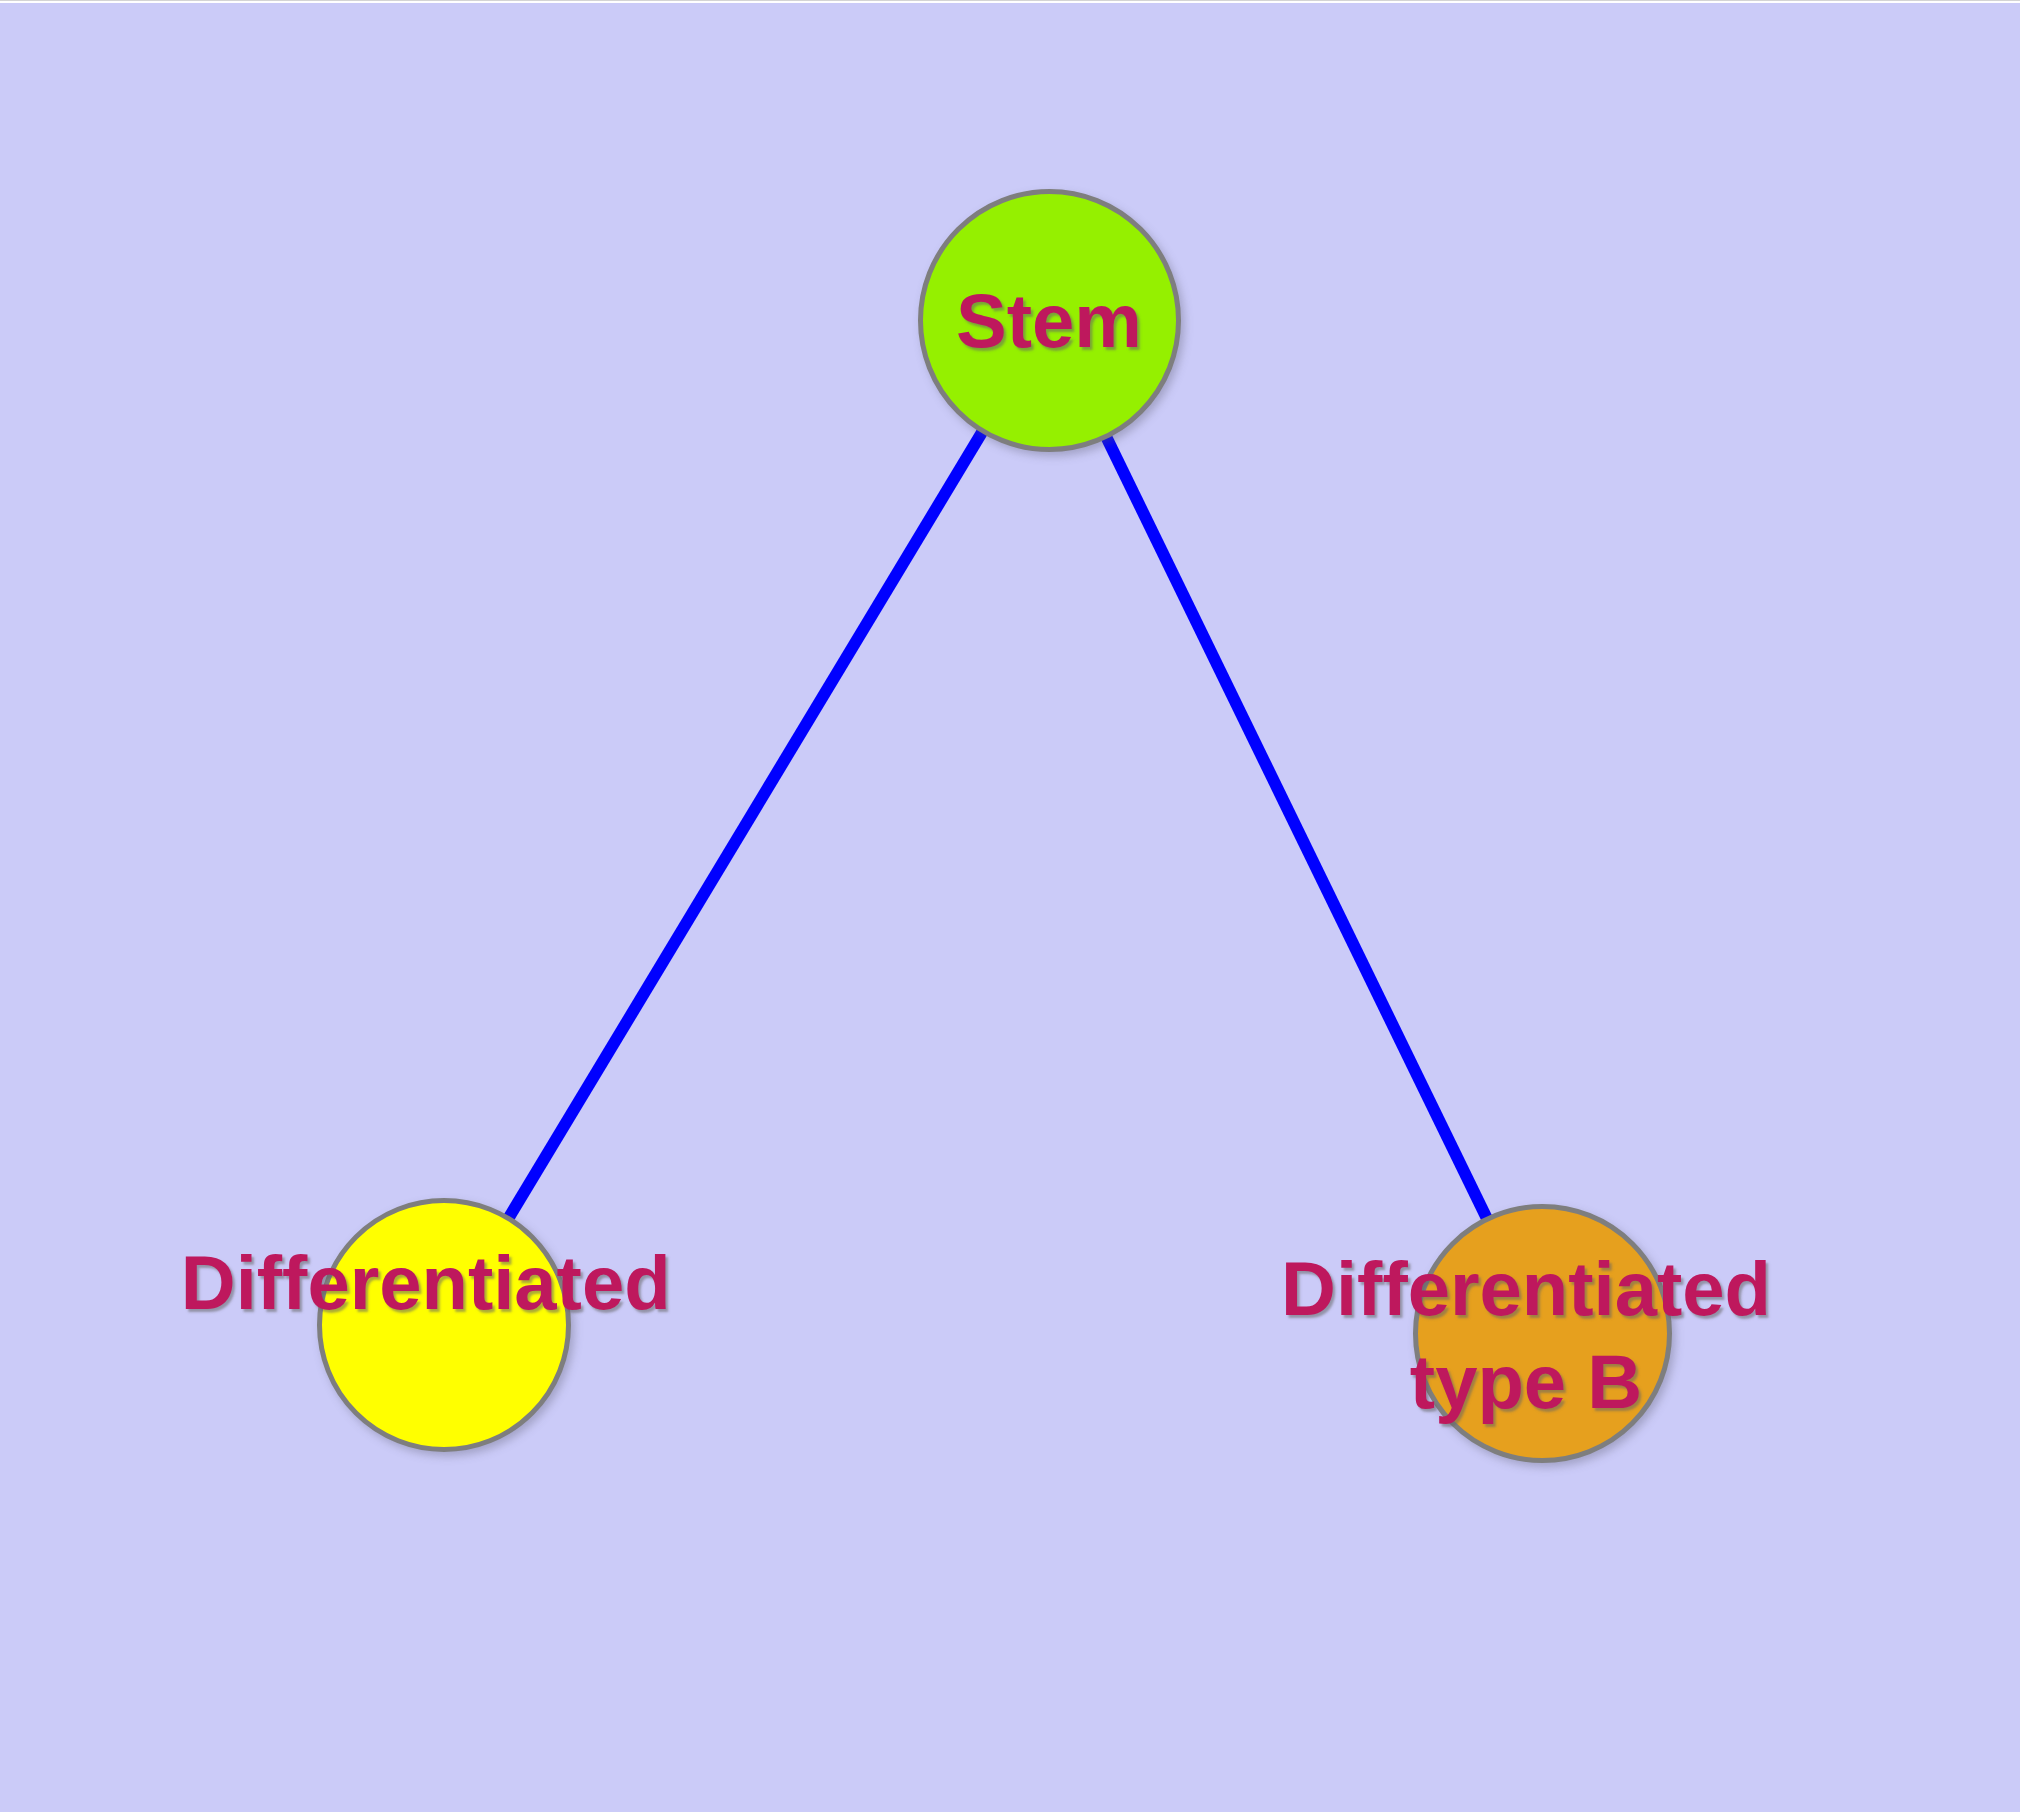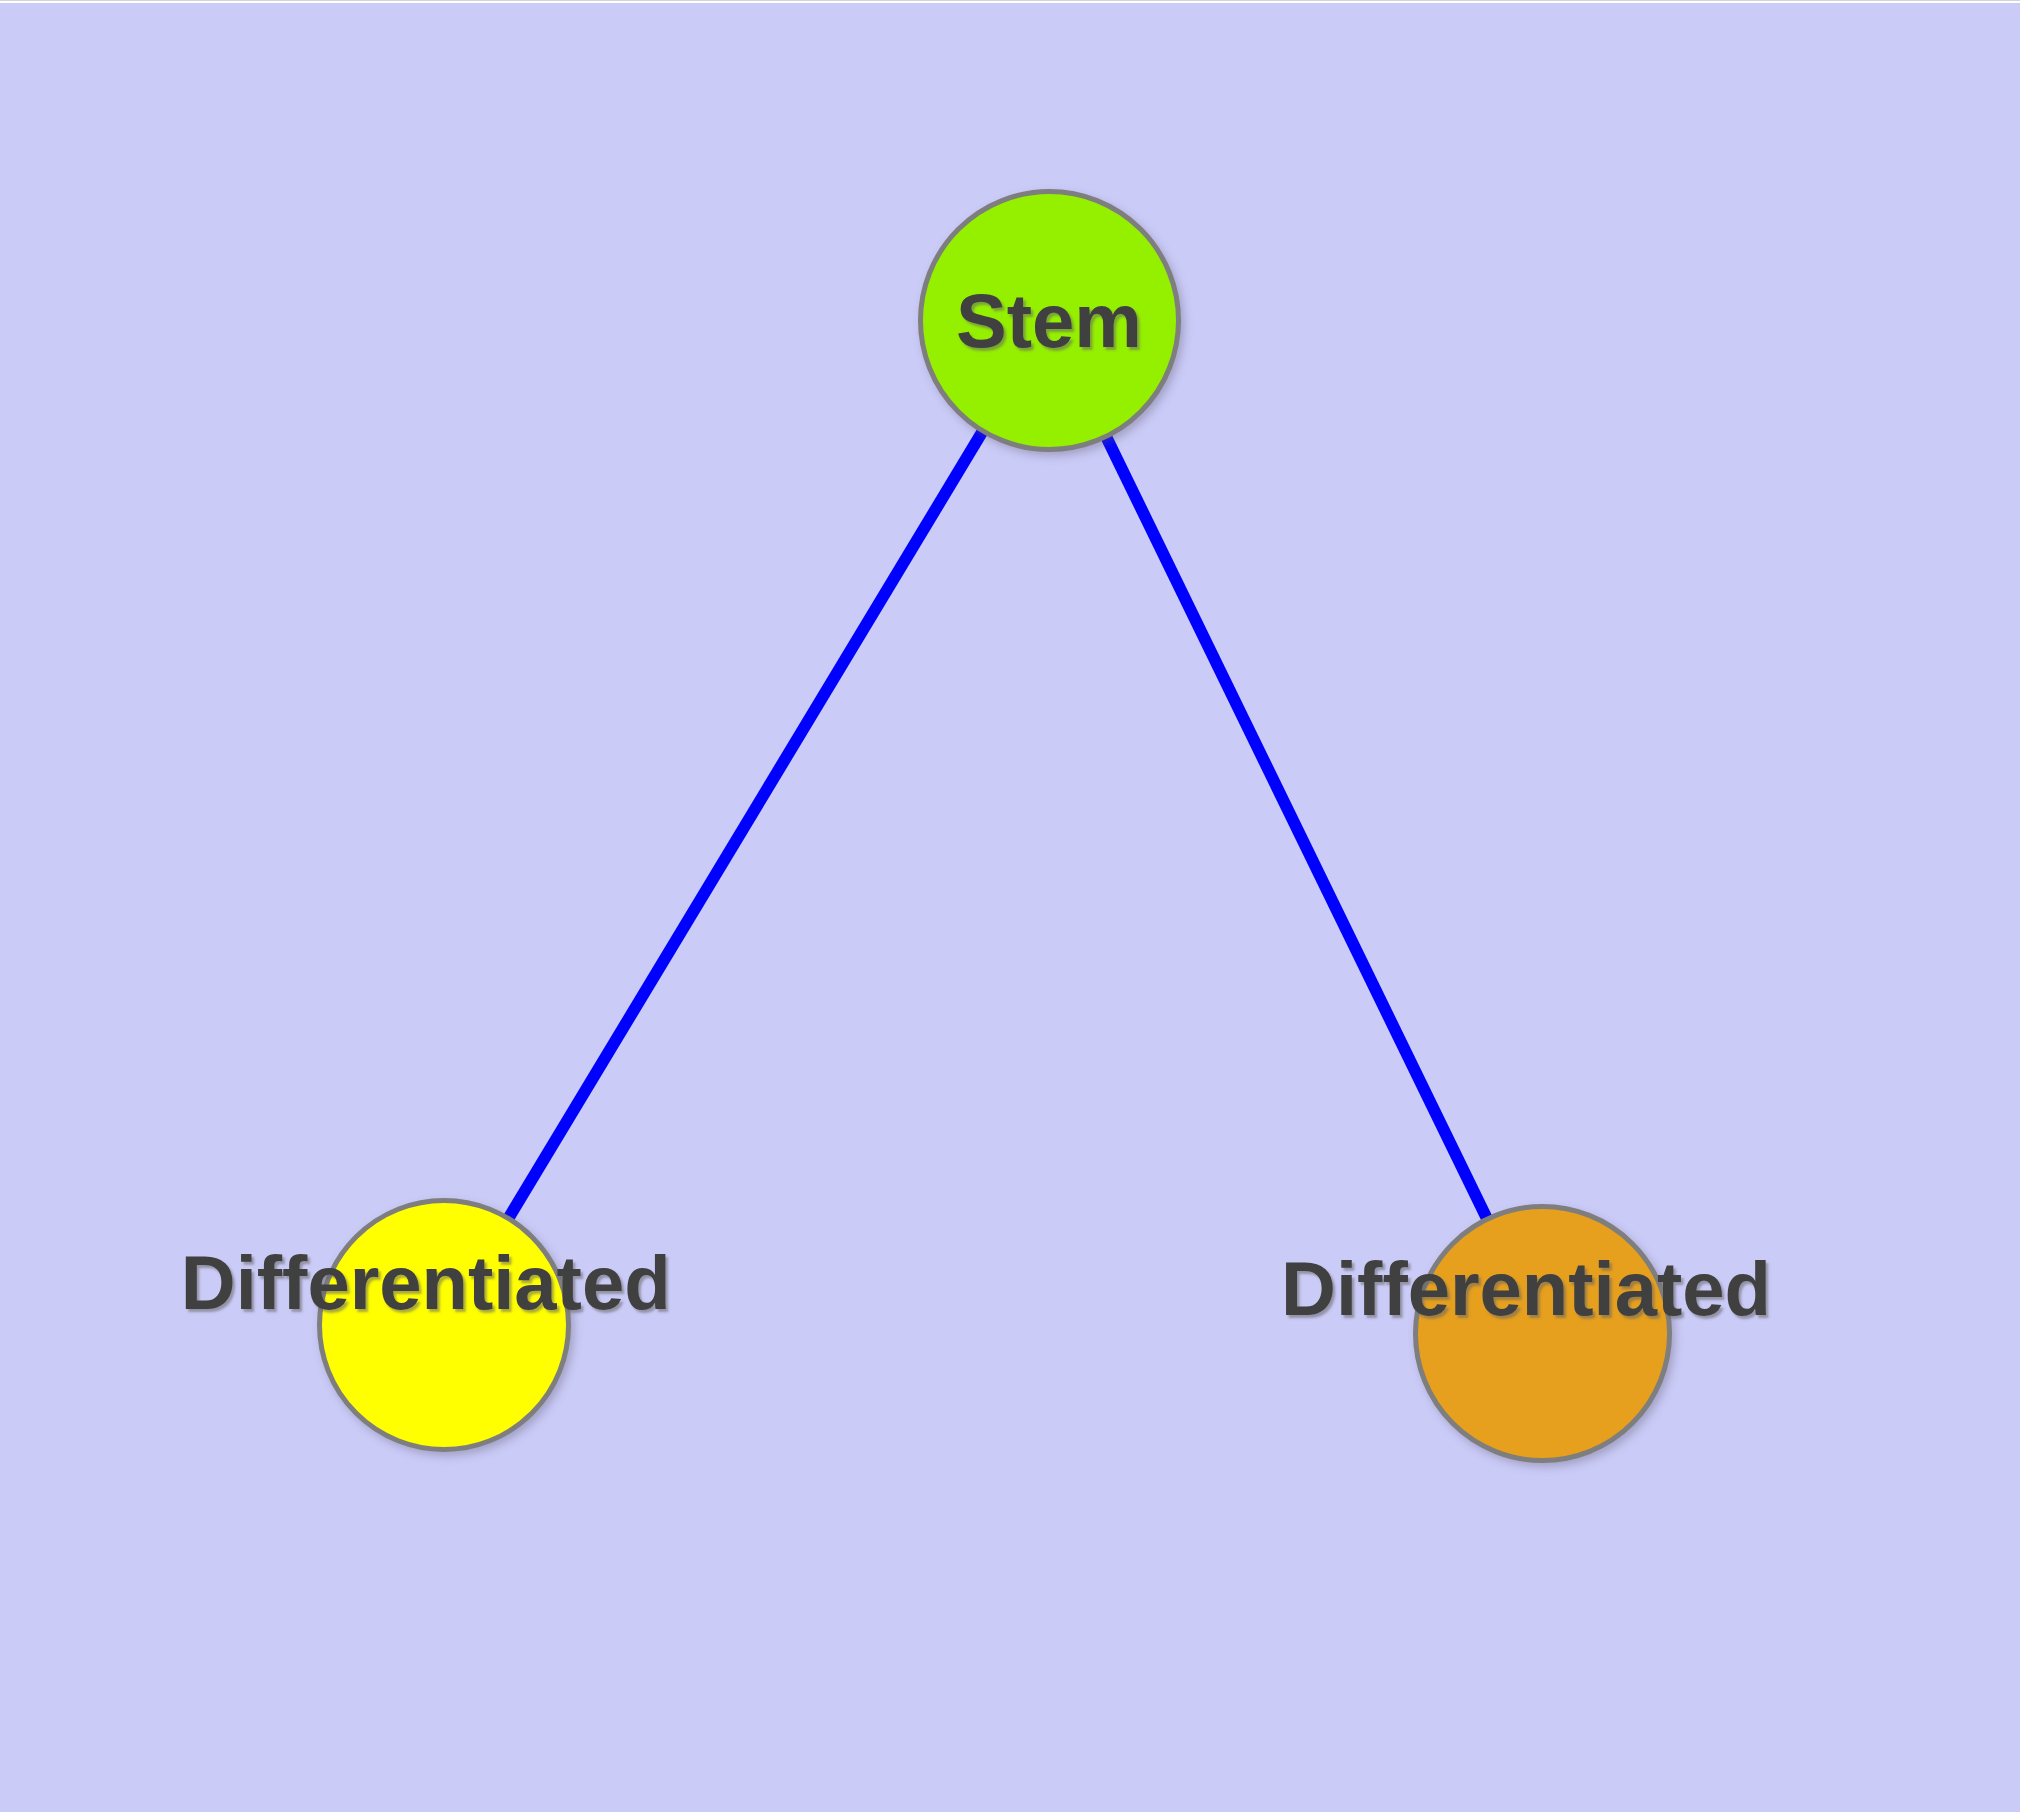--- a/index.html
+++ b/index.html
@@ -44,21 +44,21 @@
   }
   .node-stem { left: 918px; top: 189px; width: 263px; height: 263px; }
   .node-a    { left: 317px;  top: 1198px; width: 254px; height: 254px; }
   .node-b    { left: 1413px; top: 1204px; width: 259px; height: 259px; }
   .node-label {
     position: absolute;
     z-index: 3;
     font-size: 76px;
     font-weight: bold;
     line-height: 93px;
-    color: #404040;
+    color: #be185d;
     text-align: center;
     text-shadow: 2.5px 3.4px 2.5px rgba(100, 100, 100, 0.55);
     white-space: nowrap;
     pointer-events: none;
   }
   .label-stem { left: 710px;  top: 274px;  width: 678px;  height: 93px; }
   .label-a    { left: 1.7px;    top: 1236px; width: 848px; height: 186px; }
   .label-b    { left: 1102px; top: 1242px; width: 848px; height: 186px; }
 </style>
 </head>
@@ -83,15 +83,16 @@
   <div class="node-label label-stem">
     <div>Stem</div>
   </div>
 
   <div class="node-label label-a">
     <div>Differentiated</div>
   </div>
 
   <div class="node-label label-b">
     <div>Differentiated</div>
+    <div>type B</div>
   </div>
 </div>
 
 
 </body></html>

